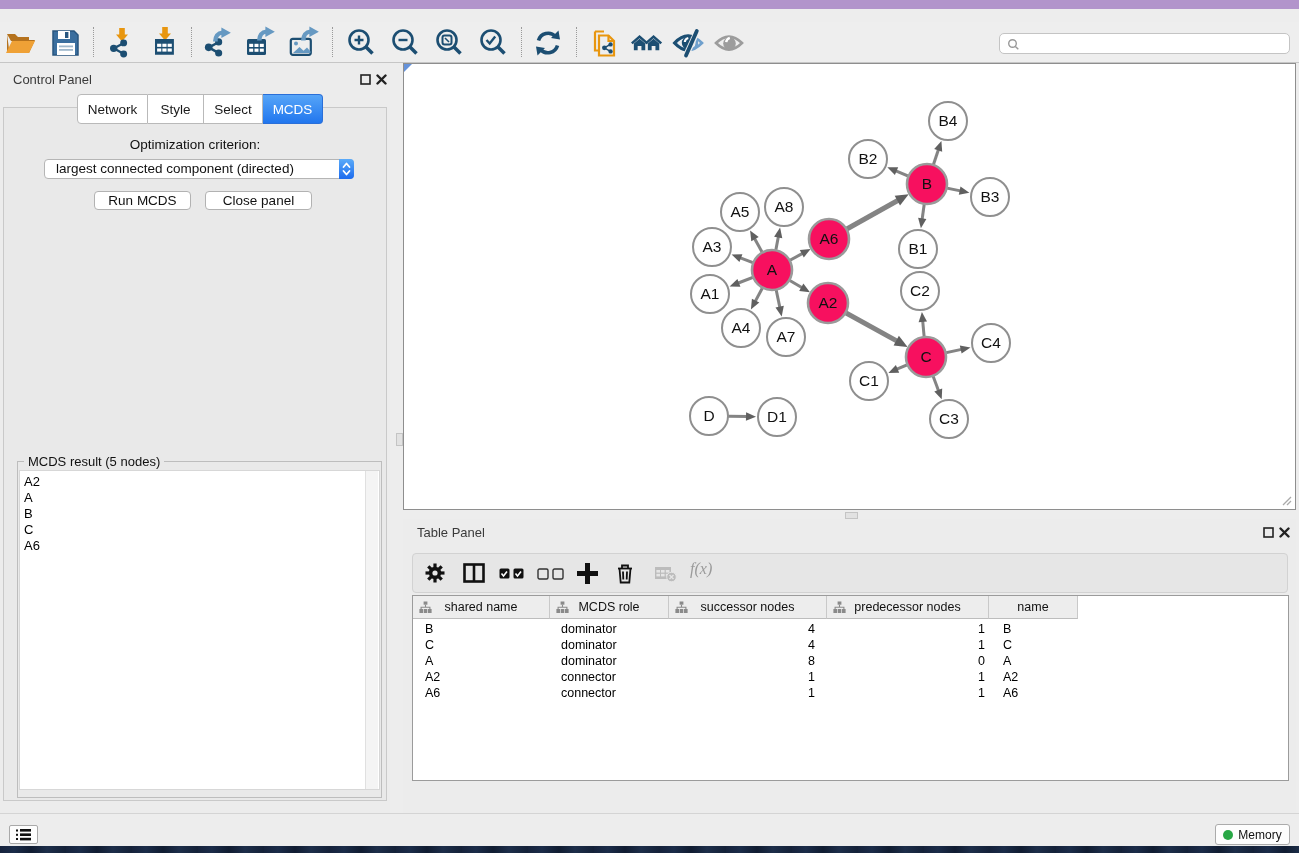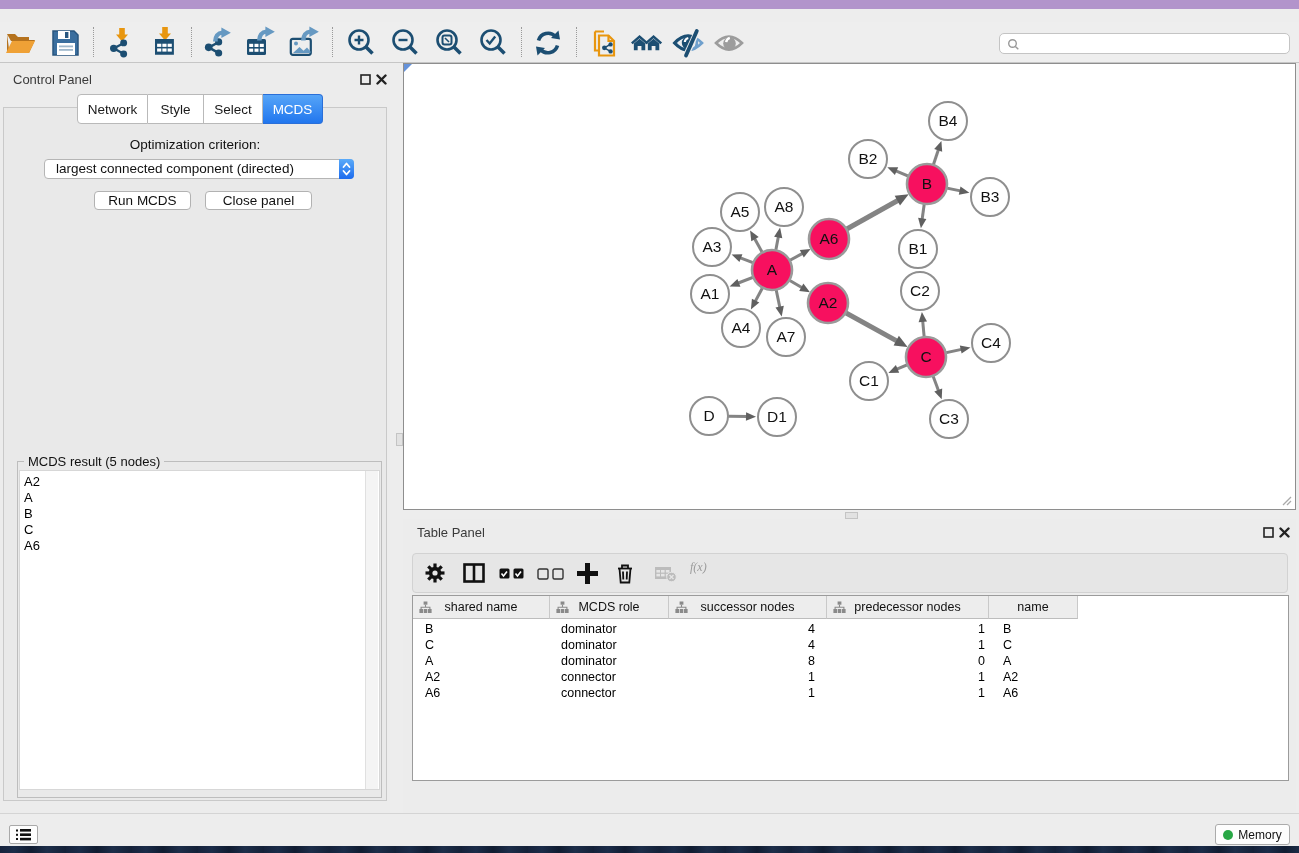--- a/index.html
+++ b/index.html
@@ -422,21 +422,21 @@
               <rect x="6" y="6" width="3.6" height="2.6"></rect>
               <rect x="10.8" y="6" width="3.6" height="2.6"></rect>
               <rect x="1.4" y="9.8" width="3.6" height="2.6"></rect>
               <rect x="6" y="9.8" width="3.6" height="2.6"></rect>
               <rect x="10.8" y="9.8" width="3.6" height="2.6"></rect>
             </g>
             <circle cx="16.5" cy="13" r="4.8" fill="#8a8a8a" stroke="#e6e6e6" stroke-width="1"></circle>
             <path d="M14.5 11 l4 4 m0 -4 l-4 4" stroke="#e6e6e6" stroke-width="1.4"></path>
           </g>
         </svg>
-<div style="position:absolute;left:277px;top:6px;font-family:'Liberation Serif',serif;font-style:italic;font-size:12px;color:#9a9a9a"><i>f(x)</i></div>
+<div style="position:absolute;left:277px;top:6px;font-family:'Liberation Serif',serif;font-style:italic;font-size:16px;color:#9a9a9a"><i>f(x)</i></div>
 </div>
   <div class="table" id="table">
 <div class="thead" style="left:0px;width:137px"><svg width="13" height="13" viewBox="0 0 13 13" style="position:absolute;left:6px;top:5px">
             <g fill="#8a8a8a">
               <rect x="4.6" y="0.5" width="3.8" height="3.2"></rect>
               <path d="M6.5 3.7 v2.5 M2.1 8.2 v-2 h8.8 v2" fill="none" stroke="#8a8a8a" stroke-width="1.1"></path>
               <rect x="0.4" y="8" width="3.6" height="4"></rect>
               <rect x="4.7" y="8" width="3.6" height="4"></rect>
               <rect x="9" y="8" width="3.6" height="4"></rect>
             </g>

